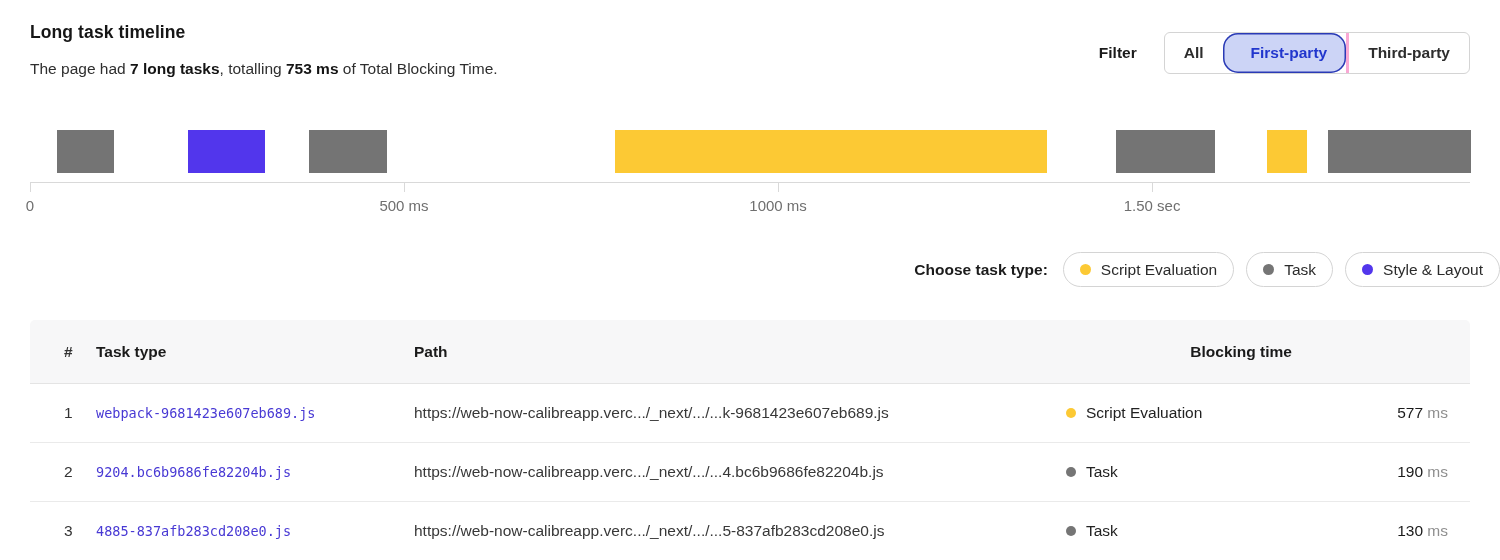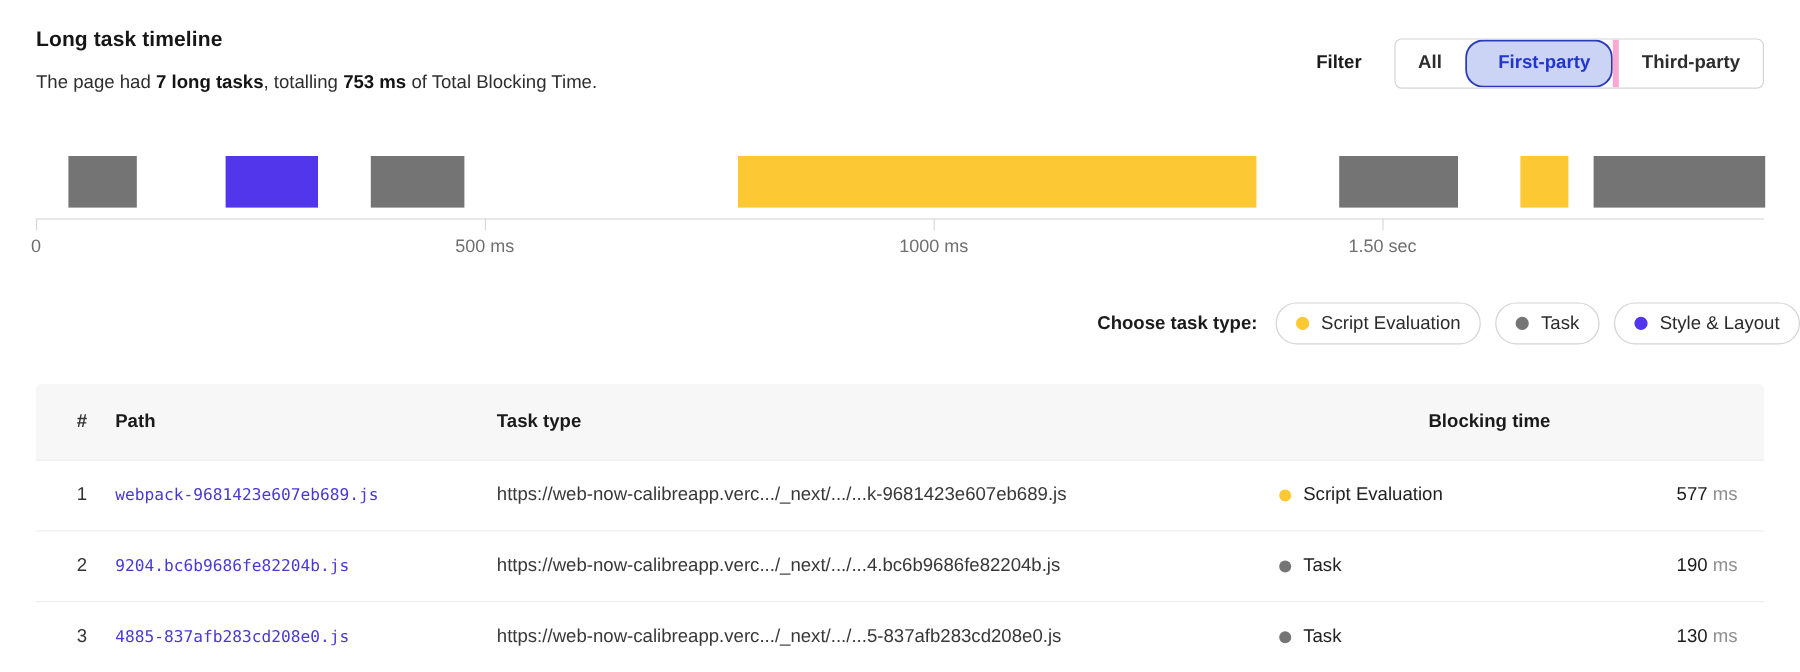--- a/index.html
+++ b/index.html
@@ -14,21 +14,21 @@
   .summary b { color: #141414; }
 
   
   .filter-wrap { position: absolute; top: 32px; right: 30px; height: 42px;
     display: flex; align-items: center; gap: 27px; }
   .filter-label { font-size: 15.5px; font-weight: 700; color: #1b1b1b; }
   .segmented { display: flex; height: 42px; border: 1px solid #d4d4d4; border-radius: 6px;
     overflow: hidden; background: #fff; }
   .seg-btn { height: 100%; border: none; background: transparent; cursor: pointer;
     font-family: inherit; font-size: 15.5px; font-weight: 600; color: #2d2d2d; padding: 0 19px; }
-  .seg-btn + .seg-btn { border-left: 5px solid #f9a8d4; }
+  .seg-btn + .seg-btn { border-left: 3px solid #f9a8d4; }
   .seg-btn.selected { border-radius: 15px; border-left: none; padding-left: 28px; }
 
   
   .timeline { position: absolute; left: 30px; top: 130px; width: 1440px; height: 95px; }
   .bars { position: relative; height: 43px; }
   .bar { position: absolute; top: 0; height: 43px; }
   .axis-line { position: absolute; top: 52px; left: 0; width: 1440px; border-top: 1px solid #d9d9d9; }
   .tick { position: absolute; top: 52px; width: 0; height: 10px; border-left: 1px solid #d9d9d9; }
   .tick-label { position: absolute; top: 67px; transform: translateX(-50%); white-space: nowrap;
     font-size: 15px; color: #6f6f6f; }
@@ -112,22 +112,22 @@
         <button class="pill">
           <span class="dot" style="background: rgb(82, 54, 236);"></span>
           <span>Style &amp; Layout</span>
         </button>
       </span>
   </div>
 
   <div class="table">
     <div class="trow thead">
       <div class="cell-idx">#</div>
+      <div>Task type</div>
       <div>Path</div>
-      <div>Task type</div>
       <div class="cell-time">Blocking time</div>
     </div>
     <div id="tableBody">
         <div class="trow tbody-row">
           <div class="cell-idx">1</div>
           <div class="cell-src"><a href="#">webpack-9681423e607eb689.js</a></div>
           <div class="cell-path">https://web-now-calibreapp.verc.../_next/.../...k-9681423e607eb689.js</div>
           <div class="cell-type">
             <span class="dot" style="width: 10px; height: 10px; background: rgb(252, 201, 52);"></span>
             <span>Script Evaluation</span>

